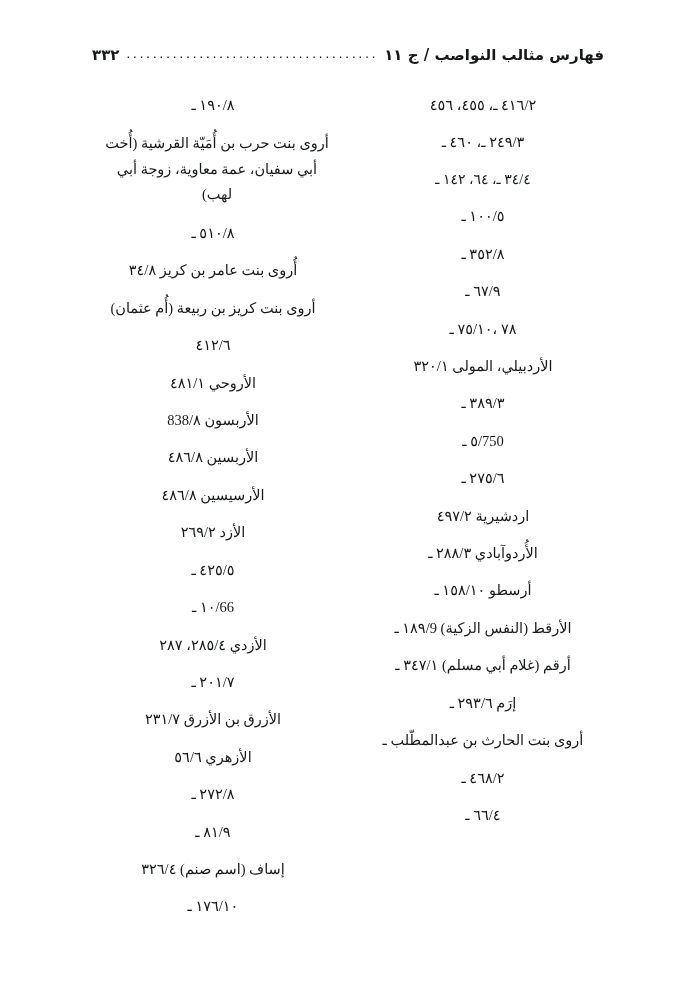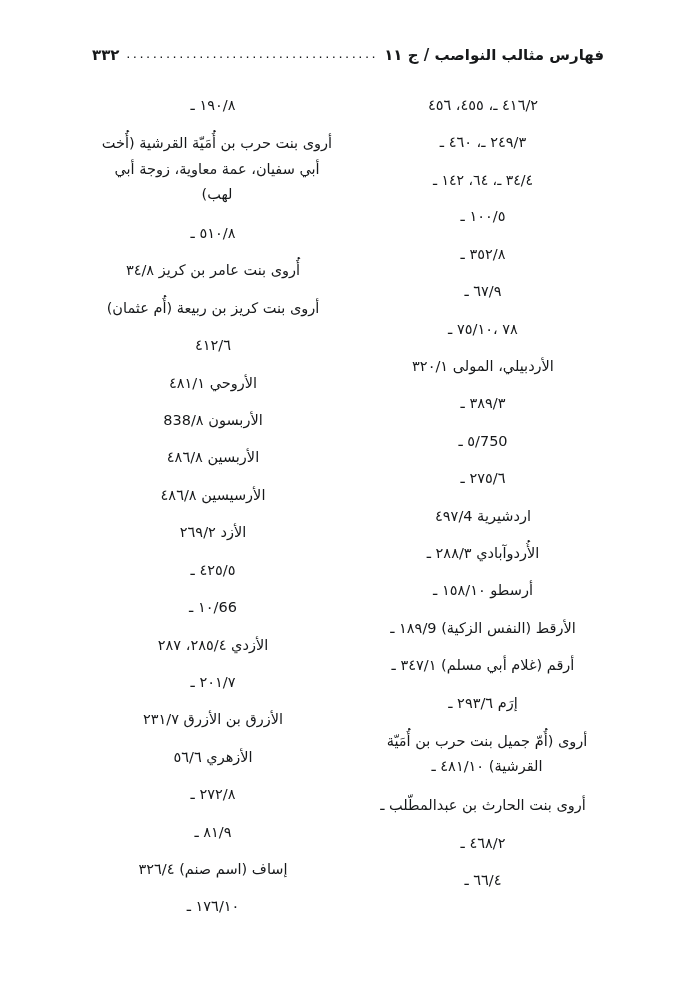--- a/index.html
+++ b/index.html
@@ -56,20 +56,21 @@
 
   
   .columns {
     display: flex;
     direction: rtl;
     gap: 0;
   }
   .col {
     width: 50%;
     box-sizing: border-box;
+    font-family: Liberation Serif, serif;
   }
   .col-right { padding-left: 14px; }
   .col-left  { padding-right: 14px; }
 
   .entry {
     text-align: center;
     font-size: 14.5px;
     line-height: 1.58;
     margin: 0 0 14.5px 0;
     white-space: nowrap;
@@ -100,27 +101,26 @@
       <div class="entry">٢٤٩/٣ ـ، ٤٦٠ ـ</div>
       <div class="entry small">٣٤/٤ ـ، ٦٤، ١٤٢ ـ</div>
       <div class="entry">١٠٠/٥ ـ</div>
       <div class="entry">٣٥٢/٨ ـ</div>
       <div class="entry">٦٧/٩ ـ</div>
       <div class="entry">٧٨ ،٧٥/١٠ ـ</div>
       <div class="entry">الأردبيلي، المولى ٣٢٠/١</div>
       <div class="entry">٣٨٩/٣ ـ</div>
       <div class="entry">750/٥ ـ</div>
       <div class="entry">٢٧٥/٦ ـ</div>
-      <div class="entry">اردشيرية ٤٩٧/4</div>
+      <div class="entry">اردشيرية ٤٩٧/٢</div>
       <div class="entry">الأُردوآبادي ٢٨٨/٣ ـ</div>
       <div class="entry">أرسطو ١٥٨/١٠ ـ</div>
       <div class="entry">الأرقط (النفس الزكية) ١٨٩/9 ـ</div>
       <div class="entry">أرقم (غلام أبي مسلم) ٣٤٧/١ ـ</div>
       <div class="entry">إرَم ٢٩٣/٦ ـ</div>
-      <div class="entry wrap">أروى (أُمّ جميل بنت حرب بن أُمَيّة القرشية) ٤٨١/١٠ ـ</div>
       <div class="entry">أروى بنت الحارث بن عبدالمطّلب ـ</div>
       <div class="entry">٤٦٨/٢ ـ</div>
       <div class="entry">٦٦/٤ ـ</div>
     </div>
 
     <div class="col col-left">
       <div class="entry">١٩٠/٨ ـ</div>
       <div class="entry wrap">أروى بنت حرب بن أُمَيّة القرشية (أُخت أبي سفيان، عمة معاوية، زوجة أبي لهب)</div>
       <div class="entry">٥١٠/٨ ـ</div>
       <div class="entry">أُروى بنت عامر بن كريز ٣٤/٨</div>

